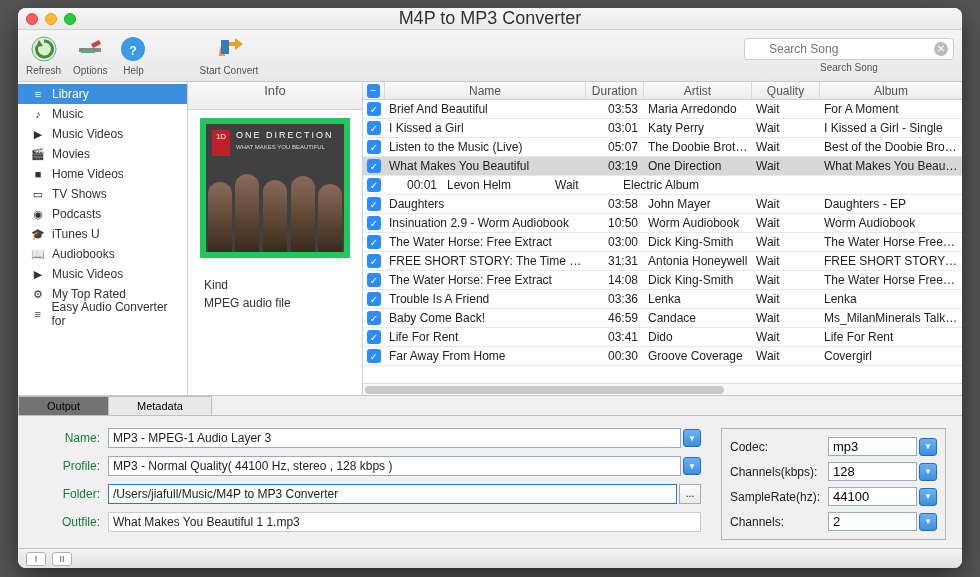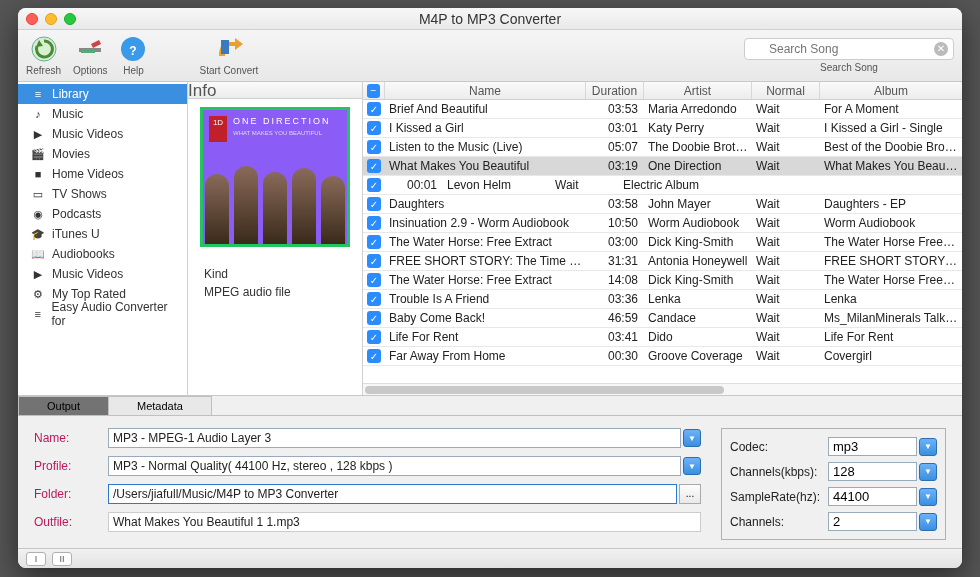--- a/index.html
+++ b/index.html
@@ -4,42 +4,42 @@
 <style>
 * { margin:0; padding:0; box-sizing:border-box; font-family:-apple-system,"Helvetica Neue",Arial,sans-serif; font-size:12px; }
 body { background:#555; width:980px; height:577px; overflow:hidden; position:relative; }
 .window { position:absolute; left:18px; top:8px; width:944px; height:560px; background:#f0f0f0; border-radius:8px; box-shadow:0 10px 30px rgba(0,0,0,0.5); display:flex; flex-direction:column; overflow:hidden; }
 .titlebar { height:22px; background:linear-gradient(#f7f7f7,#e9e9e9); border-bottom:1px solid #d0d0d0; display:flex; align-items:center; padding:0 8px; position:relative; }
 .tl-btns { display:flex; gap:7px; }
 .tl-btn { width:12px; height:12px; border-radius:50%; }
 .tl-red { background:#ff5f56; border:1px solid #e0443e; }
 .tl-yel { background:#ffbd2e; border:1px solid #dea123; }
 .tl-grn { background:#27c93f; border:1px solid #1aab29; }
-.titlebar-title { position:absolute; left:0; right:0; text-align:center; font-size:14px; color:#333; pointer-events:none; }
+.titlebar-title { position:absolute; left:0; right:0; text-align:center; font-size:18px; color:#333; pointer-events:none; }
 .toolbar { height:52px; background:linear-gradient(#f5f5f5,#e8e8e8); border-bottom:1px solid #c8c8c8; display:flex; align-items:center; padding:0 8px; }
 .tb-item { display:flex; flex-direction:column; align-items:center; margin-right:12px; cursor:pointer; }
 .tb-icon { width:28px; height:28px; display:flex; align-items:center; justify-content:center; }
 .tb-label { font-size:10px; color:#555; margin-top:2px; }
 .tb-spacer { flex:1; }
 .search-box { display:flex; flex-direction:column; align-items:center; }
 .search-input { width:210px; height:22px; border-radius:4px; border:1px solid #ccc; background:#fff; padding:0 22px 0 24px; position:relative; font-size:12px; color:#999; }
 .search-wrap { position:relative; }
 .search-wrap::before { content:"🔍"; position:absolute; left:6px; top:3px; font-size:12px; color:#888; }
 .search-wrap::after { content:"✕"; position:absolute; right:6px; top:4px; font-size:10px; color:#fff; background:#bbb; width:14px; height:14px; border-radius:50%; text-align:center; line-height:14px; }
 .main { flex:1; display:flex; min-height:0; }
 .sidebar { width:170px; background:#fff; border-right:1px solid #d0d0d0; display:flex; flex-direction:column; }
 .sb-header { height:18px; background:linear-gradient(#fafafa,#ececec); border-bottom:1px solid #d0d0d0; text-align:center; font-size:11px; color:#555; line-height:18px; }
 .sb-list { flex:1; overflow:auto; padding-top:2px; }
 .sb-item { display:flex; align-items:center; height:20px; padding:0 6px 0 12px; cursor:pointer; color:#333; }
 .sb-item.selected { background:#3a8fe0; color:#fff; }
 .sb-icon { width:16px; height:14px; margin-right:6px; display:inline-flex; align-items:center; justify-content:center; font-size:11px; }
 .info-pane { width:175px; border-right:1px solid #d0d0d0; background:#fff; display:flex; flex-direction:column; }
-.info-header { height:17px; background:linear-gradient(#fafafa,#ececec); border-bottom:1px solid #d0d0d0; text-align:left; font-size:17px; color:#555; line-height:18px; }
+.info-header { height:28px; background:linear-gradient(#fafafa,#ececec); border-bottom:1px solid #d0d0d0; text-align:center; font-size:13px; color:#555; line-height:18px; }
 .info-body { padding:8px; }
-.album-art { width:150px; height:140px; background:#8b5cf6; position:relative; border:3px solid #22c55e; margin:0 auto; overflow:hidden;text-decoration:underline; }
+.album-art { width:150px; height:140px; background:#404040; position:relative; border:6px solid #22c55e; margin:0 auto; overflow:hidden;text-decoration:underline; }
 .album-art .red { position:absolute; left:6px; top:6px; width:18px; height:26px; background:#c0202a; font-size:8px; color:#fff; text-align:center; padding-top:2px; }
 .album-art .title { color:#fff; font-size:9px; letter-spacing:2px; position:absolute; top:6px; left:30px; }
 .album-art .sub { color:#ddd; font-size:6px; position:absolute; top:20px; left:30px; }
 .album-art .band { position:absolute; bottom:0; left:0; right:0; height:85px; display:flex; justify-content:space-around; align-items:flex-end; }
 .album-art .band div { width:24px; background:linear-gradient(#8a6a5a,#3a2a1a); border-radius:12px 12px 0 0; }
 .info-kind { margin-top:20px; padding-left:8px; }
 .info-kind-label { font-size:12px; color:#333; }
 .info-kind-value { font-size:12px; color:#333; margin-top:4px; }
 .table-pane { flex:1; display:flex; flex-direction:column; background:#fff; min-width:0; }
 .table-head { height:18px; background:linear-gradient(#fafafa,#ececec); border-bottom:1px solid #d0d0d0; display:flex; font-size:11px; color:#555; }
@@ -63,21 +63,21 @@
 .chk { width:14px; height:14px; background:#2b8cff; border-radius:3px; display:inline-flex; align-items:center; justify-content:center; color:#fff; font-size:10px; }
 .hscroll { height:12px; background:#f7f7f7; border-top:1px solid #ddd; position:relative; }
 .hscroll::after { content:""; position:absolute; left:2px; top:2px; width:60%; height:8px; background:#c8c8c8; border-radius:4px; }
 .bottom-pane { border-top:1px solid #c8c8c8; background:#f0f0f0; padding:0; }
 .tabs { display:flex; border-bottom:1px solid #c0c0c0; }
 .tab { padding:3px 28px; font-size:11px; border:1px solid #c0c0c0; border-bottom:none; background:#e8e8e8; margin-right:-1px; cursor:pointer; }
 .tab.active { background:#737373; }
 .settings { display:flex; padding:12px 16px 8px 16px; gap:20px; }
 .settings-left { flex:1; }
 .srow { display:flex; align-items:center; margin-bottom:8px; }
-.srow label { width:66px; margin-right:8px; font-size:12px; color:#be185d; }
+.srow label { width:66px; text-align:right; margin-right:8px; font-size:12px; color:#15803d; }
 .sbox { flex:1; height:20px; border:1px solid #9ab; background:#fff; padding:0 4px; font-size:12px; color:#222; display:flex; align-items:center; overflow:hidden; white-space:nowrap; position:relative; }
 .sel-btn { width:18px; height:18px; background:linear-gradient(#6db2f8,#3a8fe0); border:1px solid #2a6fb0; border-radius:3px; margin-left:2px; display:flex; align-items:center; justify-content:center; color:#fff; font-size:8px; cursor:pointer; }
 .dots-btn { width:22px; height:20px; border:1px solid #aaa; background:linear-gradient(#fdfdfd,#e9e9e9); margin-left:2px; font-size:10px; text-align:center; line-height:18px; cursor:pointer; }
 .settings-right { width:225px; border:1px solid #b0b0b0; padding:8px 8px; align-self:flex-start; }
 .rrow { display:flex; align-items:center; margin-bottom:6px; }
 .rrow label { width:98px; font-size:12px; color:#222; }
 .rsel { flex:1; height:19px; border:1px solid #9ab; background:#fff; padding:4px 4px; font-size:13px; display:flex; align-items:center; }
 .footer { height:20px; background:linear-gradient(#f2f2f2,#e2e2e2); border-top:1px solid #c4c4c4; display:flex; align-items:center; padding:0 8px; gap:6px; }
 .ft-btn { width:20px; height:14px; border:1px solid #b0b0b0; background:#fff; border-radius:3px; font-size:9px; text-align:center; line-height:12px; cursor:pointer; color:#555; }
 svg { display:block; }
@@ -221,21 +221,21 @@
     </div>
 
     <div class="table-pane">
       <div class="table-head">
         <div class="th th-chk">
             <span class="chk">−</span>
           </div>
         <div class="th th-name">Name</div>
         <div class="th th-dur">Duration</div>
         <div class="th th-art">Artist</div>
-        <div class="th th-sts">Normal</div>
+        <div class="th th-sts">Quality</div>
         <div class="th th-alb">Album</div>
       </div>
       <div class="table-body" id="tbody">
           <div class="tr">
             <div class="td td-chk"><span class="chk">✓</span></div>
             <div class="td td-name">Brief And Beautiful</div>
             <div class="td td-dur">03:53</div>
             <div class="td td-art">Maria Arredondo</div>
             <div class="td td-sts">Wait</div>
             <div class="td td-alb">For A Moment</div>

